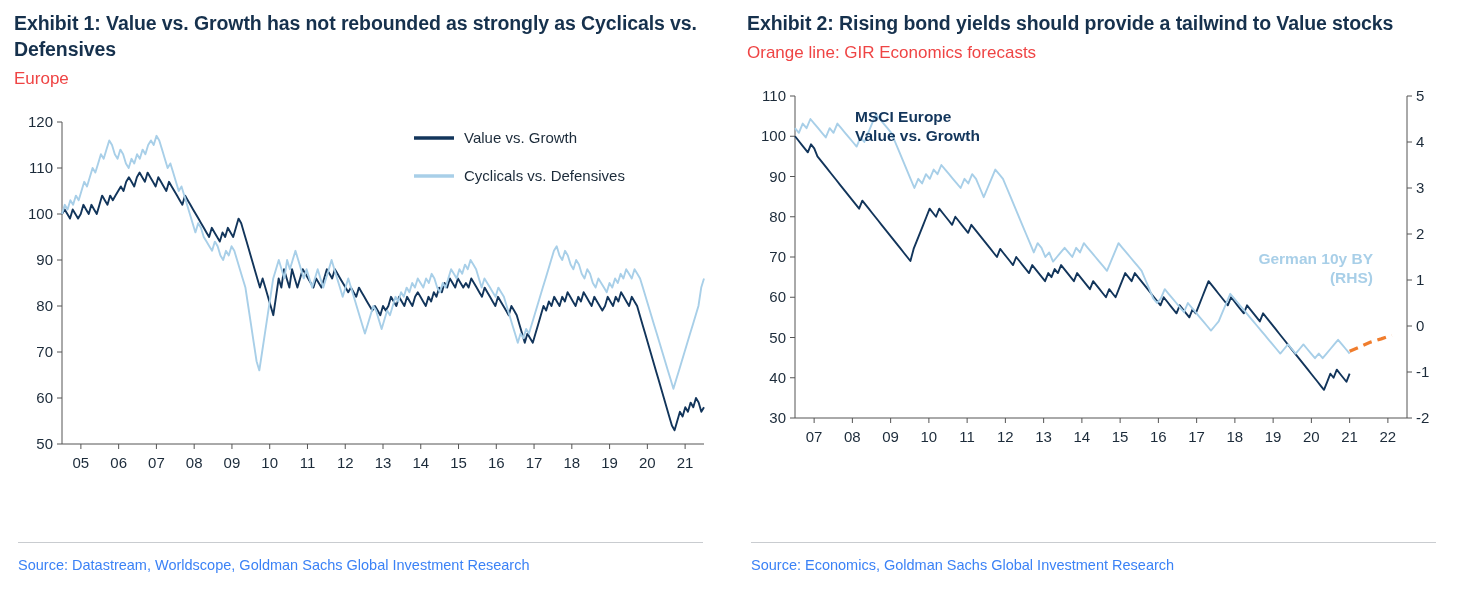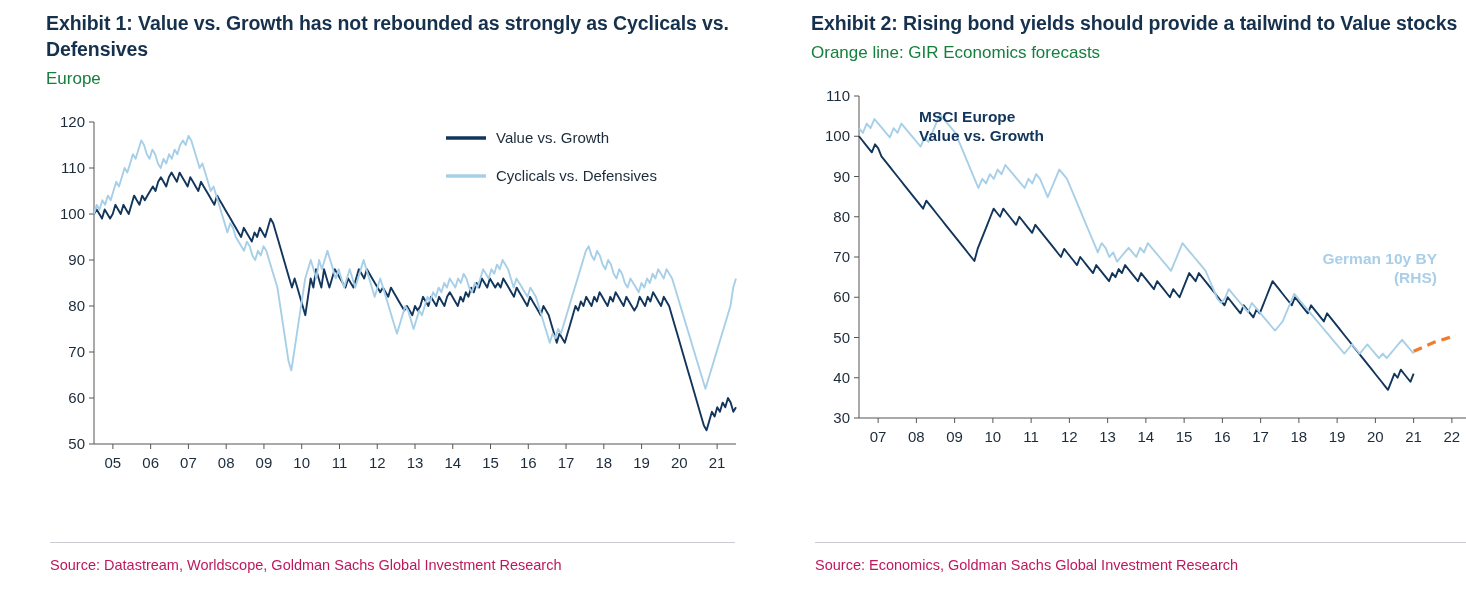--- a/index.html
+++ b/index.html
@@ -4,48 +4,48 @@
 <style>
   html,body{margin:0;padding:0;}
   body{
     width:1466px;height:591px;
     background:#ffffff;
     font-family:"Liberation Sans", sans-serif;
     color:#1c2b3a;
     overflow:hidden;
   }
   .wrap{display:flex;width:1466px;height:591px;}
-  .panel{width:733px;box-sizing:border-box;position:relative;margin-left:32px;}
+  .panel{width:733px;box-sizing:border-box;position:relative;}
   .panel.left{padding:10px 30px 0 14px;}
   .panel.right{padding:10px 30px 8px 14px;}
 
   .title{
     font-size:19.5px;
     font-weight:bold;
     line-height:26px;
     color:#16314d;
     letter-spacing:-0.1px;
   }
   .subtitle{
     font-size:17px;
-    color:#15803d;
+    color:#ef4444;
     margin-top:6px;
     font-weight:normal;
     line-height:22px;
   }
 
   .plotbox{position:relative;margin-top:14px;}
   svg{display:block;}
 
   .source{
     position:absolute;
     left:14px;
     bottom:18px;
     font-size:14.5px;
-    color:#be185d;
+    color:#3b82f6;
   }
   .panel.left .source{left:18px;}
   .panel.right .source{left:18px;}
   .rule{
     position:absolute;
     bottom:48px;
     height:1px;
     background:#c9ccd0;
   }
   .panel.left .rule{left:18px;right:30px;}

